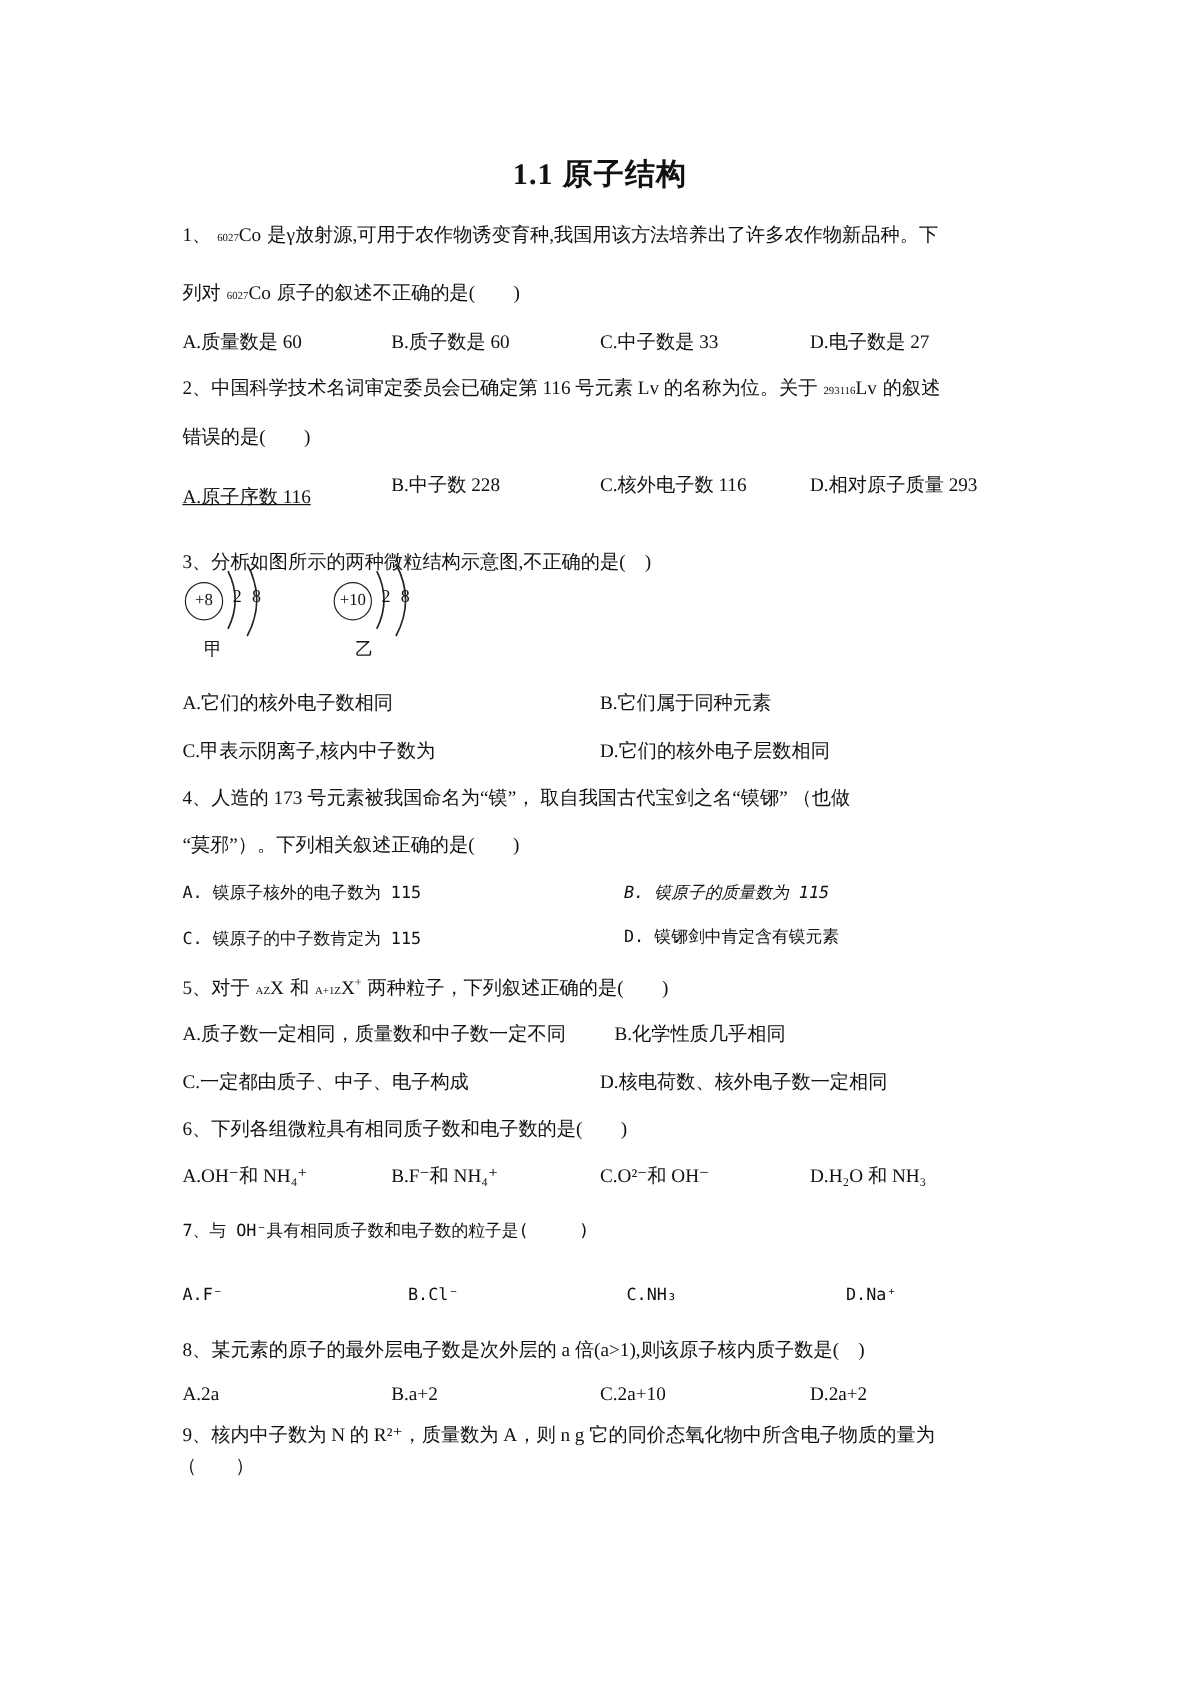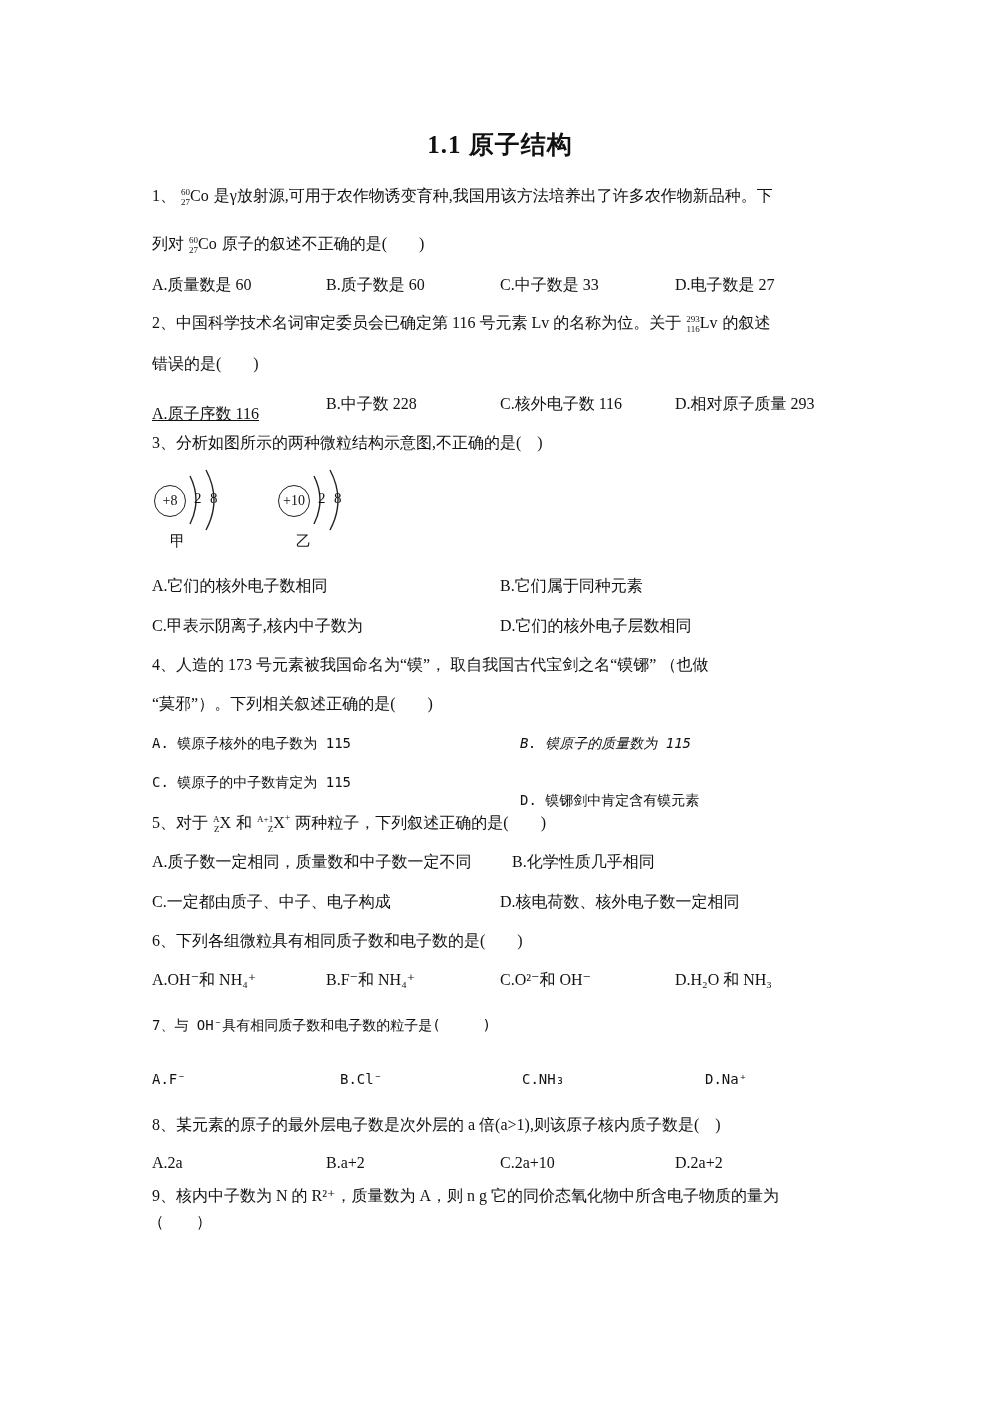--- a/index.html
+++ b/index.html
@@ -11,21 +11,21 @@
   .page-title {
     position: absolute; left: 0; width: 1000px; top: 128px;
     text-align: center; font-size: 25px; font-weight: bold; letter-spacing: 1px;
   }
   .line {
     position: absolute; left: 152px; font-size: 16px; white-space: nowrap;
   }
   .opt { position: absolute; font-size: 16px; white-space: nowrap; }
   .mono { font-family: "DejaVu Sans Mono", "Liberation Mono", monospace; font-size: 14px; }
   .nuc { display: inline-block; position: relative; vertical-align: middle; line-height: 1; margin: 0 1px; }
-  .nuc .stack { display: inline-flex; flex-direction: column; font-size: 9px; text-align: right; vertical-align: middle; line-height: 10px; }
+  .nuc .stack { display: inline-flex; flex-direction: row; font-size: 9px; text-align: right; vertical-align: middle; line-height: 10px; }
   sup, sub { font-size: 10px; line-height: 0; }
   .diagram { position: absolute; left: 150px; top: 468px; width: 210px; height: 90px; }
   .atom { position: absolute; top: 0; width: 100px; height: 90px; }
   .nucleus {
     position: absolute; left: 4px; top: 17px; width: 30px; height: 30px;
     border: 1.5px solid #222; border-radius: 50%;
     font-size: 14px; display: flex; align-items: center; justify-content: center;
   }
   .shell-num { position: absolute; top: 22px; font-size: 15px; }
   .arc { position: absolute; }
@@ -64,21 +64,21 @@
         <span>116</span>
       </span><span>Lv</span></span>
   <span>的叙述</span>
 </div>
 <div class="line" style="top:354px;">错误的是(　　)</div>
 <div class="opt" style="top:404px; left:152px;text-decoration:underline;">A.原子序数 116</div>
 <div class="opt" style="top:394px; left:326px;">B.中子数 228</div>
 <div class="opt" style="top:394px; left:500px;">C.核外电子数 116</div>
 <div class="opt" style="top:394px; left:675px;">D.相对原子质量 293</div>
 
-<div class="line" style="top:433px;">
+<div class="line" style="top:458px;">
   <span>3、</span><span>分析如图所示的两种微粒结构示意图,不正确的是(　)</span>
 </div>
 <div class="diagram">
   <div class="atom" style="left:0;">
     <div class="nucleus">+8</div>
     <svg class="arc" style="left:30px; top:0;" width="50" height="64">
       <path d="M10 8 Q22 32 10 56" stroke="#222" stroke-width="1.4" fill="none"></path>
       <path d="M26 2 Q42 32 26 62" stroke="#222" stroke-width="1.4" fill="none"></path>
     </svg>
     <span class="shell-num" style="left:44px;">2</span>
@@ -101,21 +101,21 @@
 <div class="opt" style="top:616px; left:152px;">C.甲表示阴离子,核内中子数为</div>
 <div class="opt" style="top:616px; left:500px;">D.它们的核外电子层数相同</div>
 
 <div class="line" style="top:655px;">
   <span>4、</span><span>人造的 173 号元素被我国命名为“镆”， 取自我国古代宝剑之名“镆铘” （也做</span>
 </div>
 <div class="line" style="top:694px;">“莫邪”）。下列相关叙述正确的是(　　)</div>
 <div class="opt mono" style="top:735px; left:152px;">A. 镆原子核外的电子数为 115</div>
 <div class="opt mono" style="top:735px; left:520px;font-style:italic;">B. 镆原子的质量数为 115</div>
 <div class="opt mono" style="top:774px; left:152px;">C. 镆原子的中子数肯定为 115</div>
-<div class="opt mono" style="top:792px; left:520px;text-align:center;">D. 镆铘剑中肯定含有镆元素</div>
+<div class="opt mono" style="top:772px; left:520px;text-align:center;">D. 镆铘剑中肯定含有镆元素</div>
 
 <div class="line" style="top:813px;">
   <span>5、</span><span>对于</span>
   <span class="nuc"><span class="stack">
         <span>A</span>
         <span>Z</span>
       </span><span>X</span></span>
   <span>和</span>
   <span class="nuc"><span class="stack">
         <span>A+1</span>

